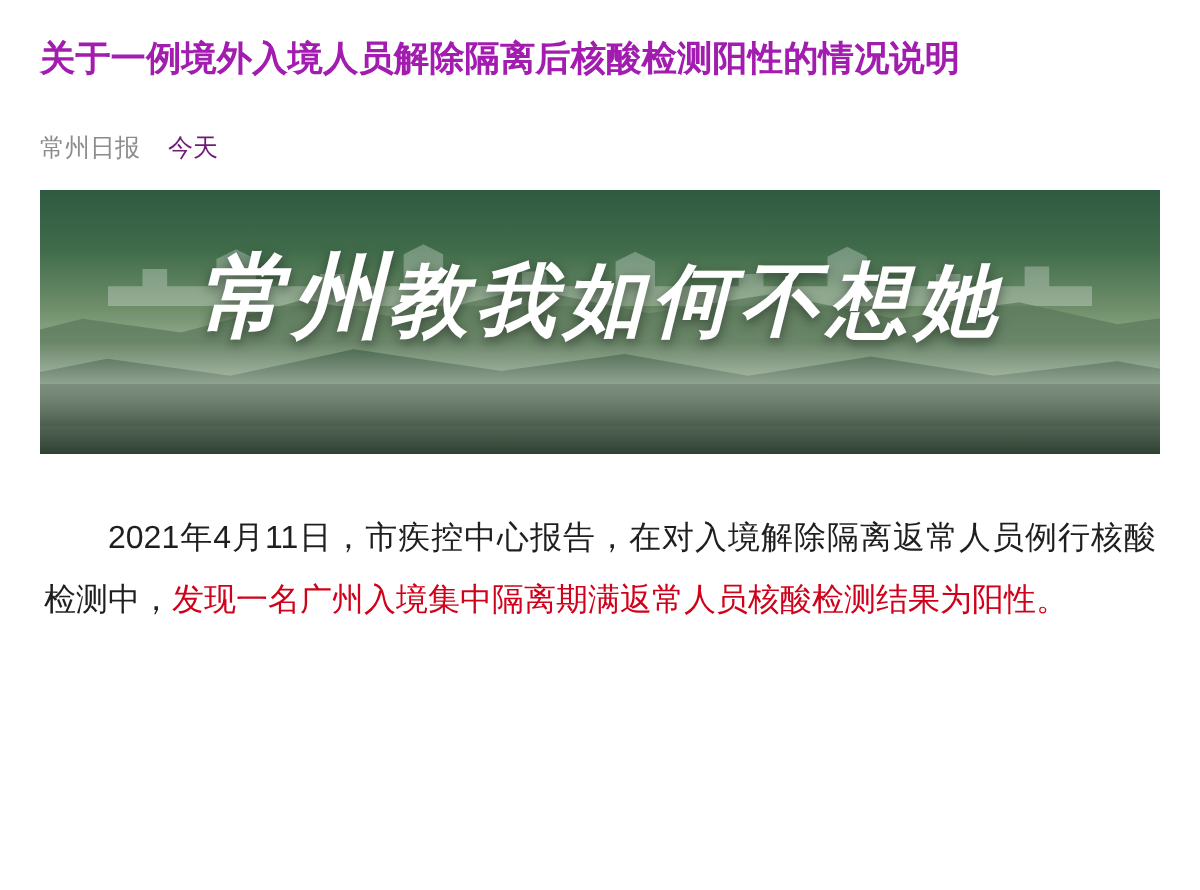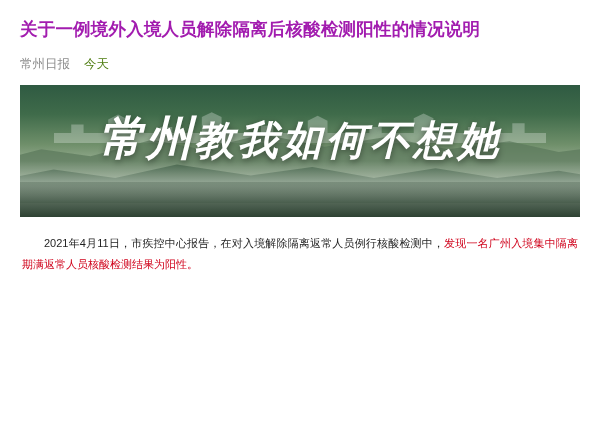--- a/index.html
+++ b/index.html
@@ -24,33 +24,33 @@
   .article-title {
     font-size: 17.5px;
     font-weight: bold;
     color: #a21caf;
     letter-spacing: 0.2px;
     line-height: 1.35;
     margin: 18px 0 0 0;
     padding: 0 2px;
   }
   .meta-row {
-    margin-top: 14px;
+    margin-top: 24px;
     padding: 0 2px;
     display: flex;
     align-items: flex-end;
     gap: 14px;
     font-size: 12.5px;
     color: #8a8a8a;
   }
   .meta-source {
     color: #8c8c8c;
   }
   .meta-time {
-    color: #4d7c0f;
+    color: #701a75;
   }
   .banner {
     margin-top: 12px;
     margin-left: 2px;
     width: 560px;
     height: 132px;
     position: relative;
     overflow: hidden;
     background: #0f172a;
   }
@@ -118,23 +118,23 @@
     color: #ffffff;
     letter-spacing: 4px;
     text-shadow: 0 2px 6px rgba(0,0,0,0.45);
     white-space: nowrap;
   }
   .banner .banner-text .big {
     font-size: 46px;
     letter-spacing: 2px;
   }
   .body-copy {
-    margin-top: 16px;
+    margin-top: 27px;
     padding: 0 4px;
-    font-size: 11px;
+    font-size: 16px;
     line-height: 1.95;
     color: #1f1f1f;
     text-align: justify;
     text-justify: inter-ideograph;
   }
   .body-copy p {
     margin: 0 0 12px 0;
     text-indent: 2em;
   }
   .hl {

